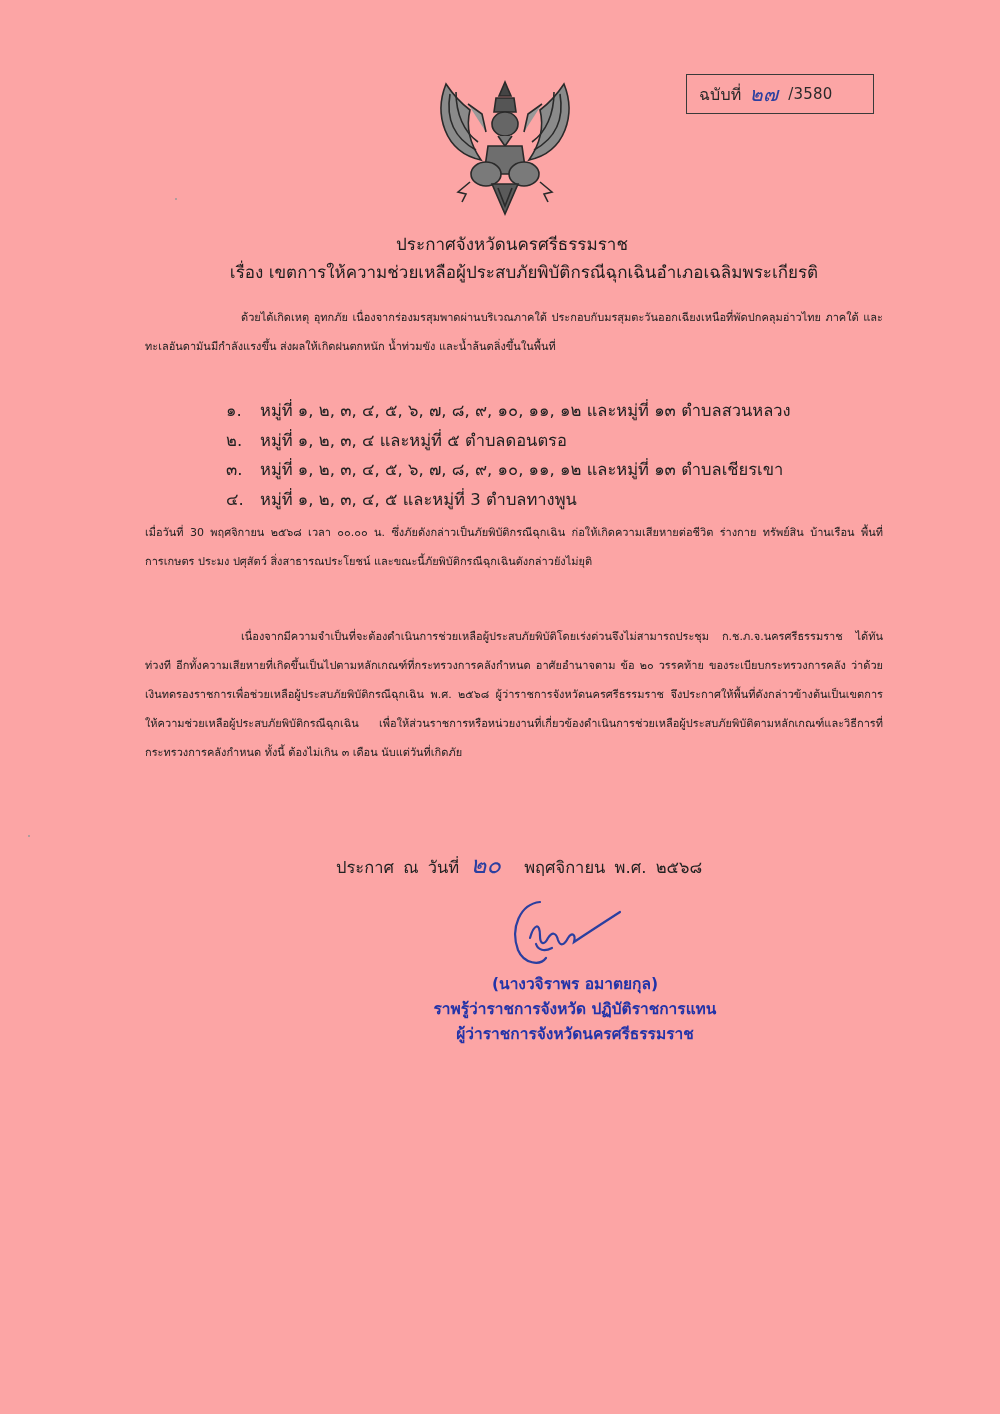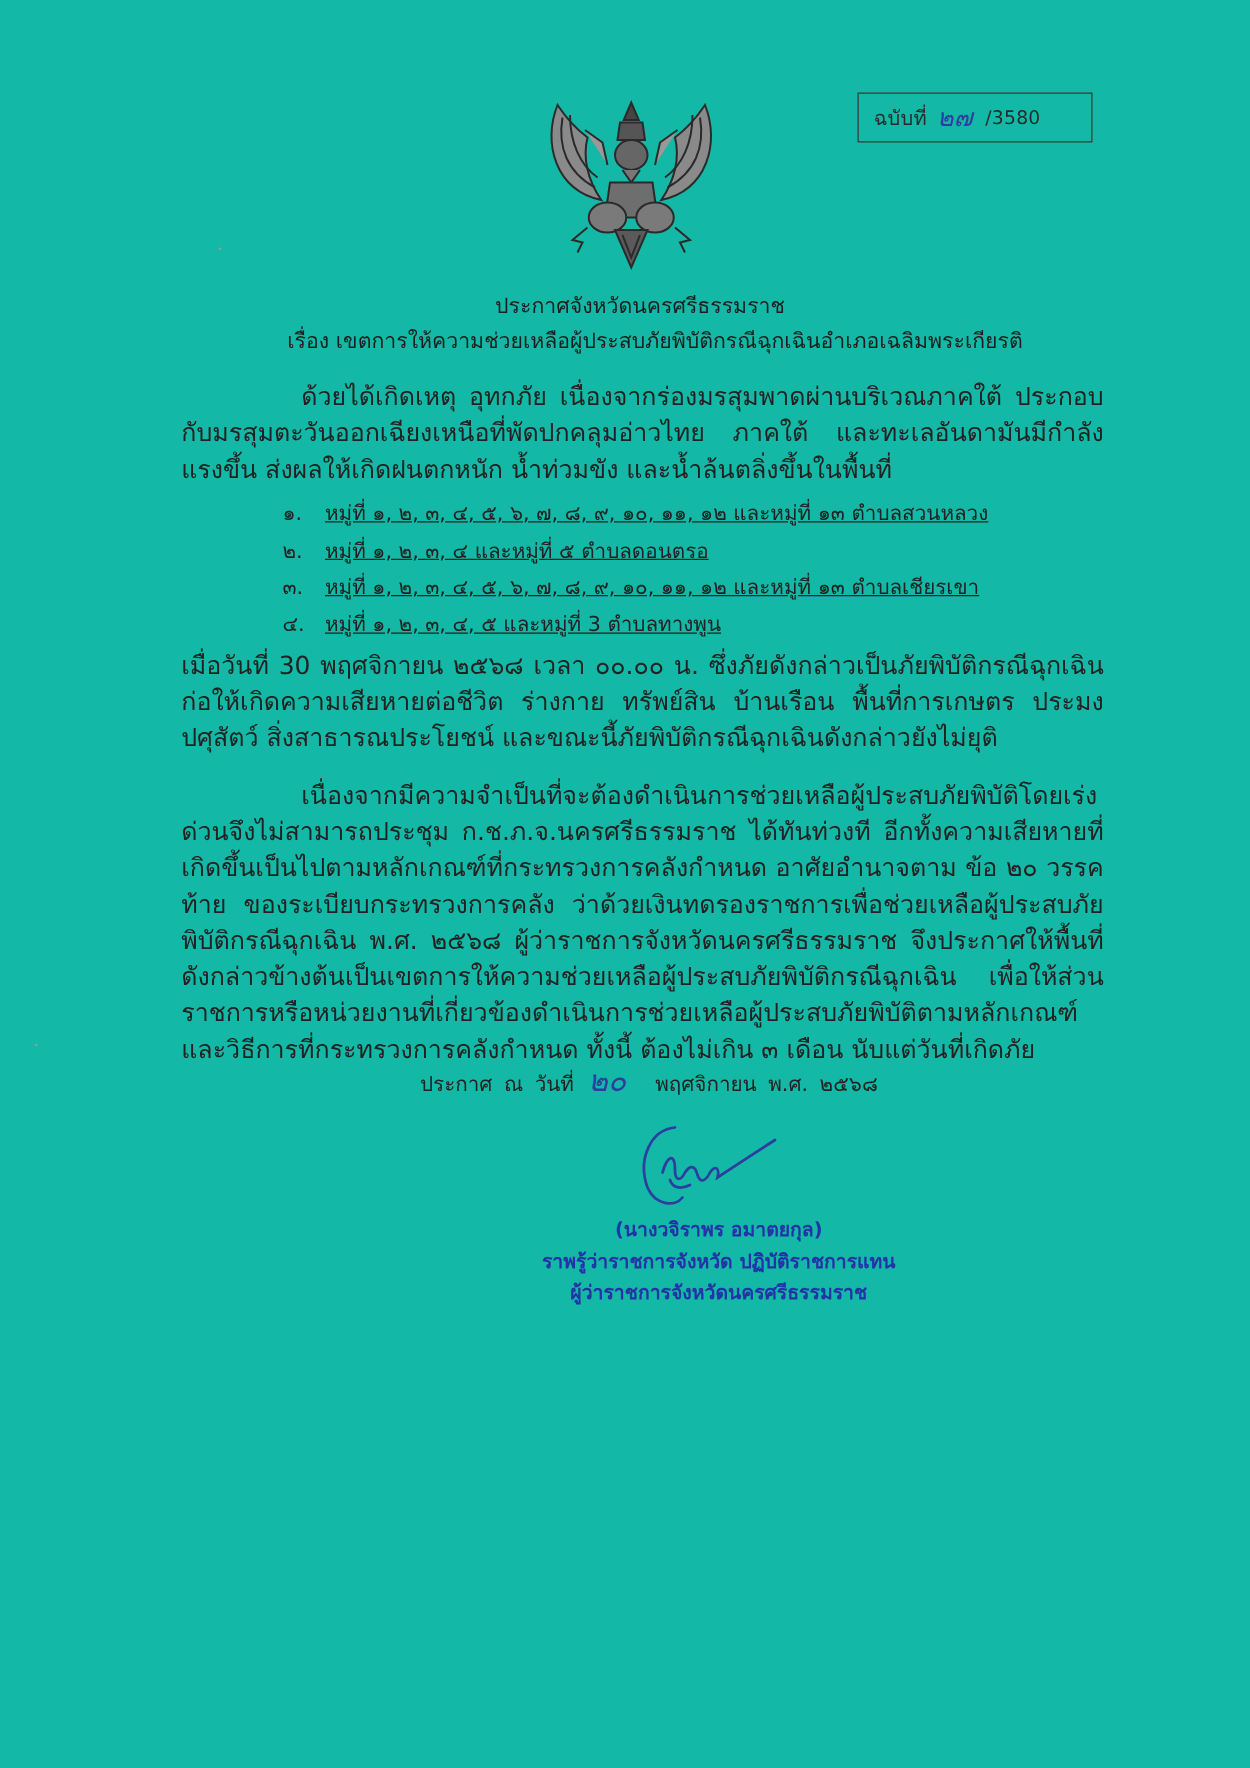--- a/index.html
+++ b/index.html
@@ -11,21 +11,21 @@
       width: 1000px;
       height: 1414px;
       position: relative;
       overflow: hidden;
       font-family: "DejaVu Sans", "Liberation Sans", sans-serif;
       color: #1e1e1e;
     }
     .page {
       position: absolute;
       inset: 0;
-      background: #14b8a6;
+      background: #fca5a5;
     }
     
     .issue-box {
       position: absolute;
       left: 686px;
       top: 74px;
       width: 188px;
       height: 40px;
       border: 1.5px solid #3a3a3a;
       box-sizing: border-box;
@@ -63,35 +63,34 @@
       color: #1e1e1e;
       padding-left: 12px;
     }
     .heading.h1 { top: 230px; }
     .heading.h2 { top: 258px; left: 12px; }
     
     .para {
       position: absolute;
       left: 145px;
       width: 738px;
-      font-size: 20px;
+      font-size: 11px;
       line-height: 29px;
       text-align: justify;
       color: #222;
     }
     .para .indent { display: inline-block; width: 96px; }
     .p1 { top: 303px; }
     .list {
       position: absolute;
       left: 226px;
       width: 660px;
       font-size: 16.5px;
       line-height: 29.5px;
       color: #222;
-      text-decoration: underline;
     }
     .list .item { white-space: nowrap; }
     .list .num { display: inline-block; width: 34px; }
     .p2 { top: 518px; }
     .p3 { top: 622px; }
     .issued {
       position: absolute;
       left: 336px;
       top: 845px;
       font-size: 16.5px;

